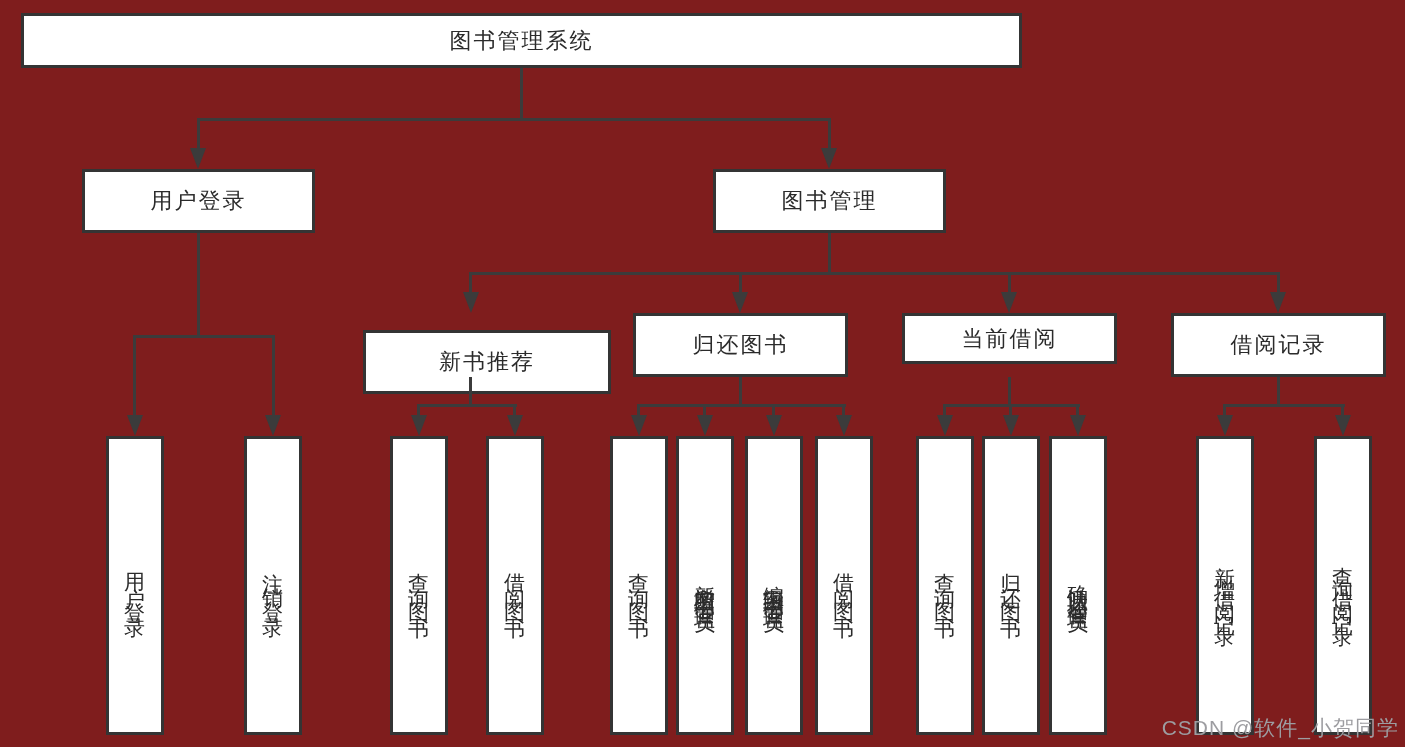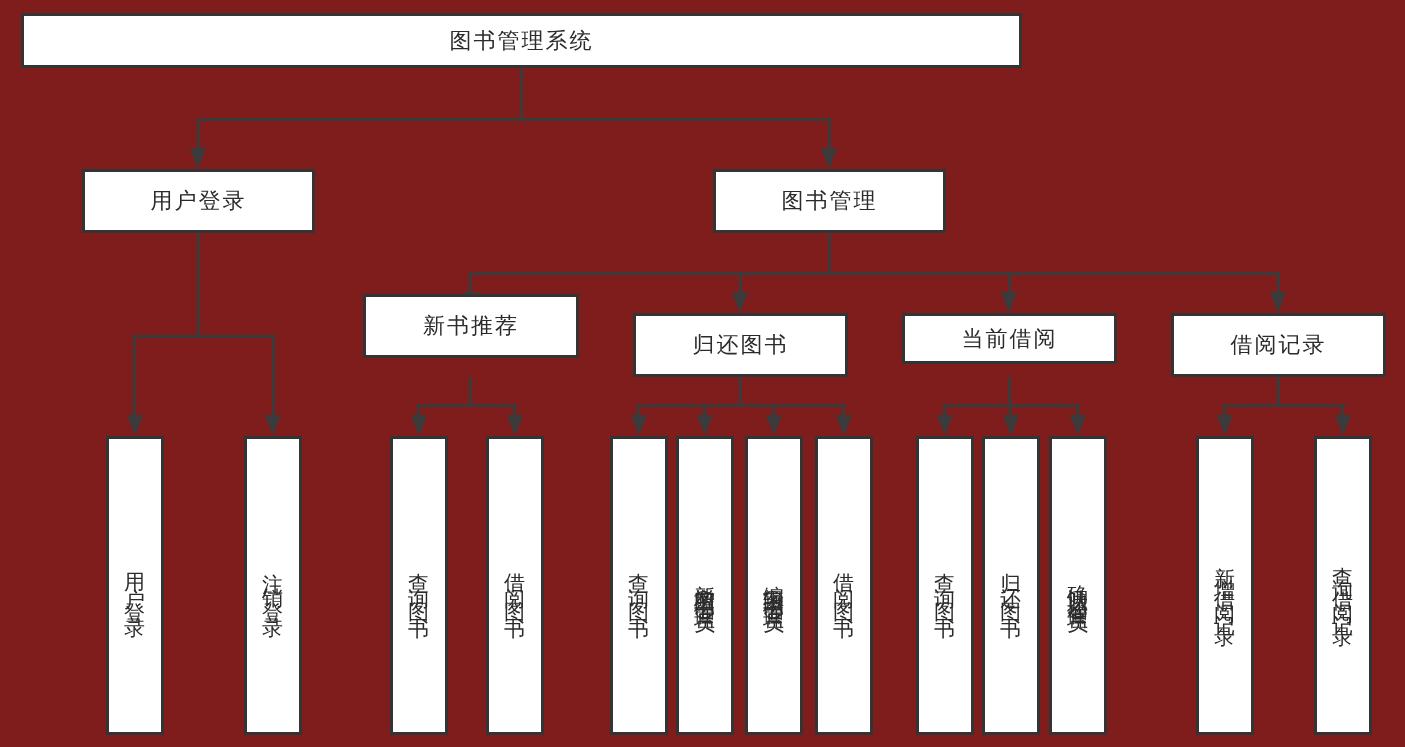--- a/index.html
+++ b/index.html
@@ -67,21 +67,21 @@
   <div class="hline" style="left:470px;top:272px;width:810px;"></div>
   <div class="vline" style="left:469px;top:272px;height:23px;"></div>
   <div class="arrow" style="left:463px;top:292px;"></div>
   <div class="vline" style="left:739px;top:272px;height:23px;"></div>
   <div class="arrow" style="left:732px;top:292px;"></div>
   <div class="vline" style="left:1008px;top:272px;height:23px;"></div>
   <div class="arrow" style="left:1001px;top:292px;"></div>
   <div class="vline" style="left:1277px;top:272px;height:23px;"></div>
   <div class="arrow" style="left:1270px;top:292px;"></div>
 
-  <div class="box" style="left:363px;top:294px;width:216px;height:64px;">
+  <div class="box" style="left:363px;top:330px;width:248px;height:64px;">
     <span class="hlabel">新书推荐</span>
   </div>
   <div class="box" style="left:633px;top:313px;width:215px;height:64px;">
     <span class="hlabel">归还图书</span>
   </div>
   <div class="box" style="left:902px;top:313px;width:215px;height:51px;">
     <span class="hlabel">当前借阅</span>
   </div>
   <div class="box" style="left:1171px;top:313px;width:215px;height:64px;justify-content:center;">
     <span class="hlabel">借阅记录</span>
@@ -158,14 +158,15 @@
     <span class="vtext sp9">确认归还（管理员）</span>
   </div>
 
   <div class="box leaf" style="left:1196px;top:436px;width:58px;height:299px;">
     <span class="vtext sp6">新增借阅记录</span>
   </div>
   <div class="box leaf" style="left:1314px;top:436px;width:58px;height:299px;">
     <span class="vtext sp6">查询借阅记录</span>
   </div>
 
+  <div class="watermark">CSDN @软件_小贺同学</div>
 
 </div>
 
 </body></html>

